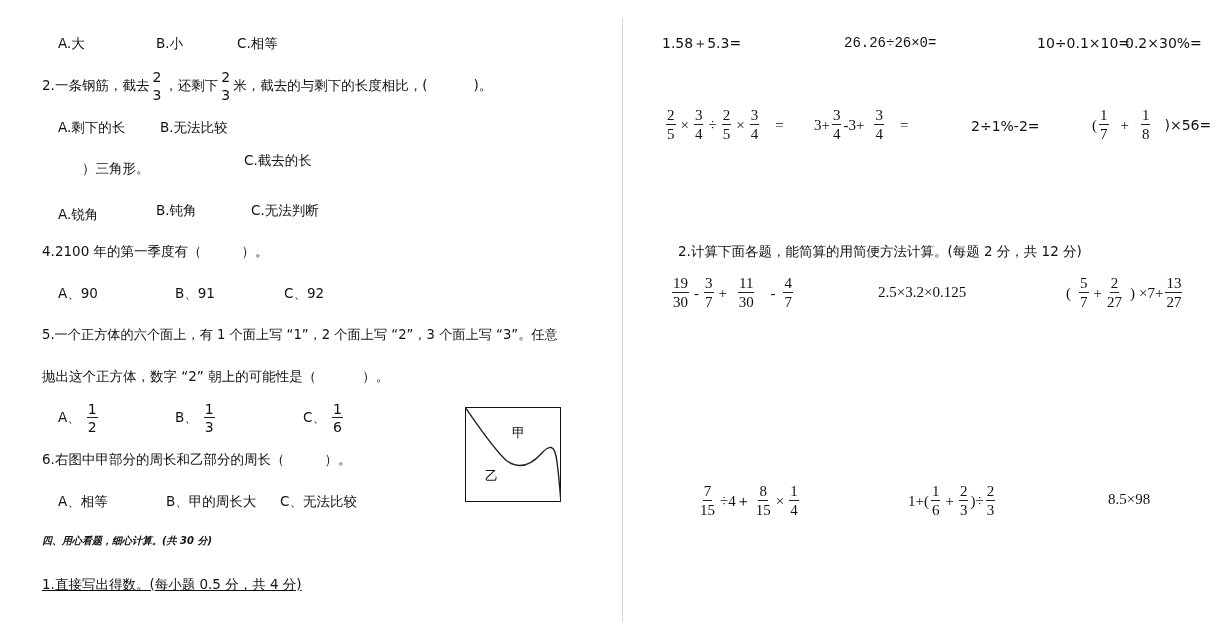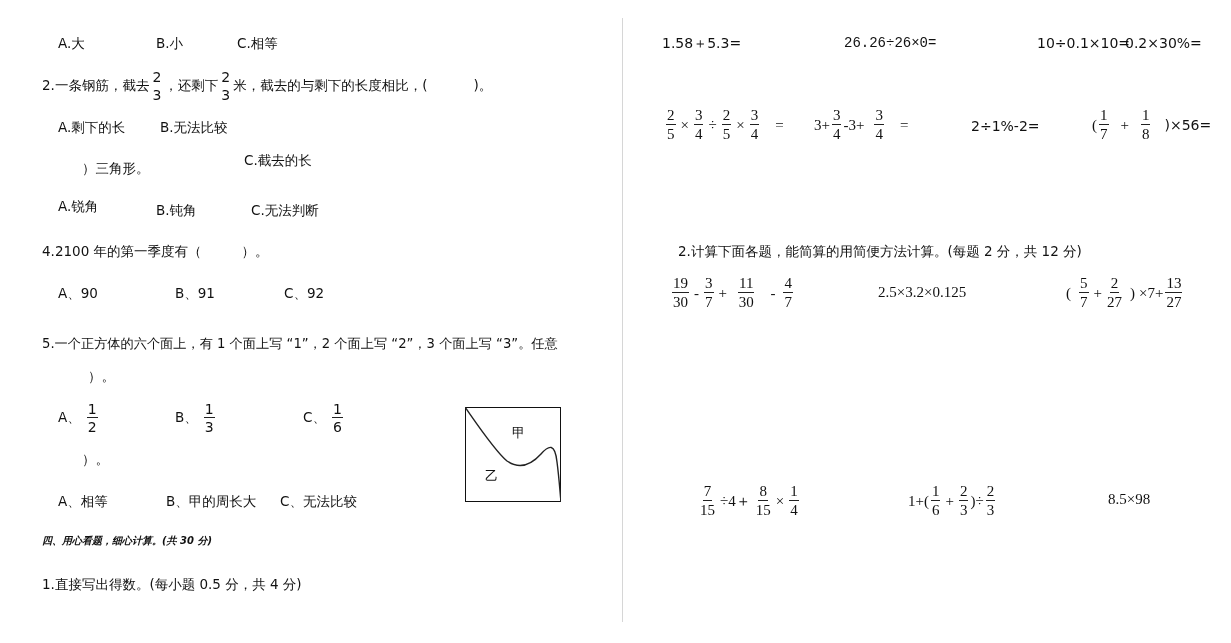--- a/index.html
+++ b/index.html
@@ -50,39 +50,40 @@
   <span class="t" style="left:160px;top:119px;">B.无法比较</span>
   <span class="t" style="left:244px;top:119px;margin-top:33px;">C.截去的长</span>
 </div>
 
 <div class="row" style="left:42px;top:160px;font-size:13.5px;">
   <span style="display:inline-block;width:40px;"></span>
   <span>）三角形。</span>
 </div>
 
 <div>
-  <span class="t" style="left:58px;top:198px;text-align:right;">A.锐角</span>
+  <span class="t" style="left:58px;top:206px;text-align:right;">A.锐角</span>
   <span class="t" style="left:156px;top:202px;">B.钝角</span>
   <span class="t" style="left:251px;top:202px;">C.无法判断</span>
 </div>
 
 <div class="row" style="left:42px;top:243px;font-size:13.5px;">
   <span>4.2100 年的第一季度有（</span>
   <span style="display:inline-block;width:40px;"></span>
   <span>）。</span>
 </div>
 
 <div>
   <span class="t" style="left:58px;top:285px;">A、90</span>
   <span class="t" style="left:175px;top:285px;">B、91</span>
   <span class="t" style="left:284px;top:285px;">C、92</span>
 </div>
 
-<span class="t" style="left:42px;top:336px;font-size:13.2px;">5.一个正方体的六个面上，有 1 个面上写 “1”，2 个面上写 “2”，3 个面上写 “3”。任意</span>
+<span class="t" style="left:42px;top:327px;font-size:13.2px;">5.一个正方体的六个面上，有 1 个面上写 “1”，2 个面上写 “2”，3 个面上写 “3”。任意</span>
 <div class="row" style="left:42px;top:368px;font-size:13.5px;">
+  <span>抛出这个正方体，数字 “2” 朝上的可能性是（</span>
   <span style="display:inline-block;width:46px;"></span>
   <span>）。</span>
 </div>
 
 <div>
   <div class="row" style="left:58px;top:398px;height:40px;font-size:13.5px;">
     <span>A、</span>
     <span class="frac sf" style="margin-left:6px;">
       <span class="n">1</span>
       <span class="d">2</span>
@@ -107,32 +108,33 @@
 <div class="fig">
   <svg width="96" height="95" viewBox="0 0 96 95">
     <rect x="0.5" y="0.5" width="95" height="94" fill="#fff" stroke="#111" stroke-width="1"></rect>
     <path d="M0,0 C 14,20 30,44 42,54 C 55,63 66,58 76,47 C 84,38 90,36 92,55 C 94,70 95,85 96,95" fill="none" stroke="#222" stroke-width="1.4"></path>
   </svg>
   <span class="t" style="left:47px;top:18px;font-size:13px;">甲</span>
   <span class="t" style="left:20px;top:61px;font-size:13px;">乙</span>
 </div>
 
 <div class="row" style="left:42px;top:451px;font-size:13.5px;">
+  <span>6.右图中甲部分的周长和乙部分的周长（</span>
   <span style="display:inline-block;width:40px;"></span>
   <span>）。</span>
 </div>
 
 <div>
   <span class="t" style="left:58px;top:493px;">A、相等</span>
   <span class="t" style="left:166px;top:493px;">B、甲的周长大</span>
   <span class="t" style="left:280px;top:493px;">C、无法比较</span>
 </div>
 
 <span class="t h" style="left:42px;top:533px;">四、用心看题，细心计算。(共 30 分)</span>
-<span class="t" style="left:42px;top:576px;">1.直接写出得数。(每小题 0.5 分，共 4 分)</span>
+<span class="t" style="left:42px;top:576px;text-decoration:underline;">1.直接写出得数。(每小题 0.5 分，共 4 分)</span>
 
 <div class="divider"></div>
 
 <div>
   <span class="t ms" style="left:662px;top:35px;">1.58＋5.3=</span>
   <span class="t ms" style="left:844px;top:35px;font-family:Liberation Mono, monospace;">26.26÷26×0=</span>
   <span class="t ms" style="left:997px;top:35px;margin-left:40px;">10÷0.1×10=</span>
   <span class="t ms" style="left:1125px;top:35px;">0.2×30%=</span>
 </div>
 

